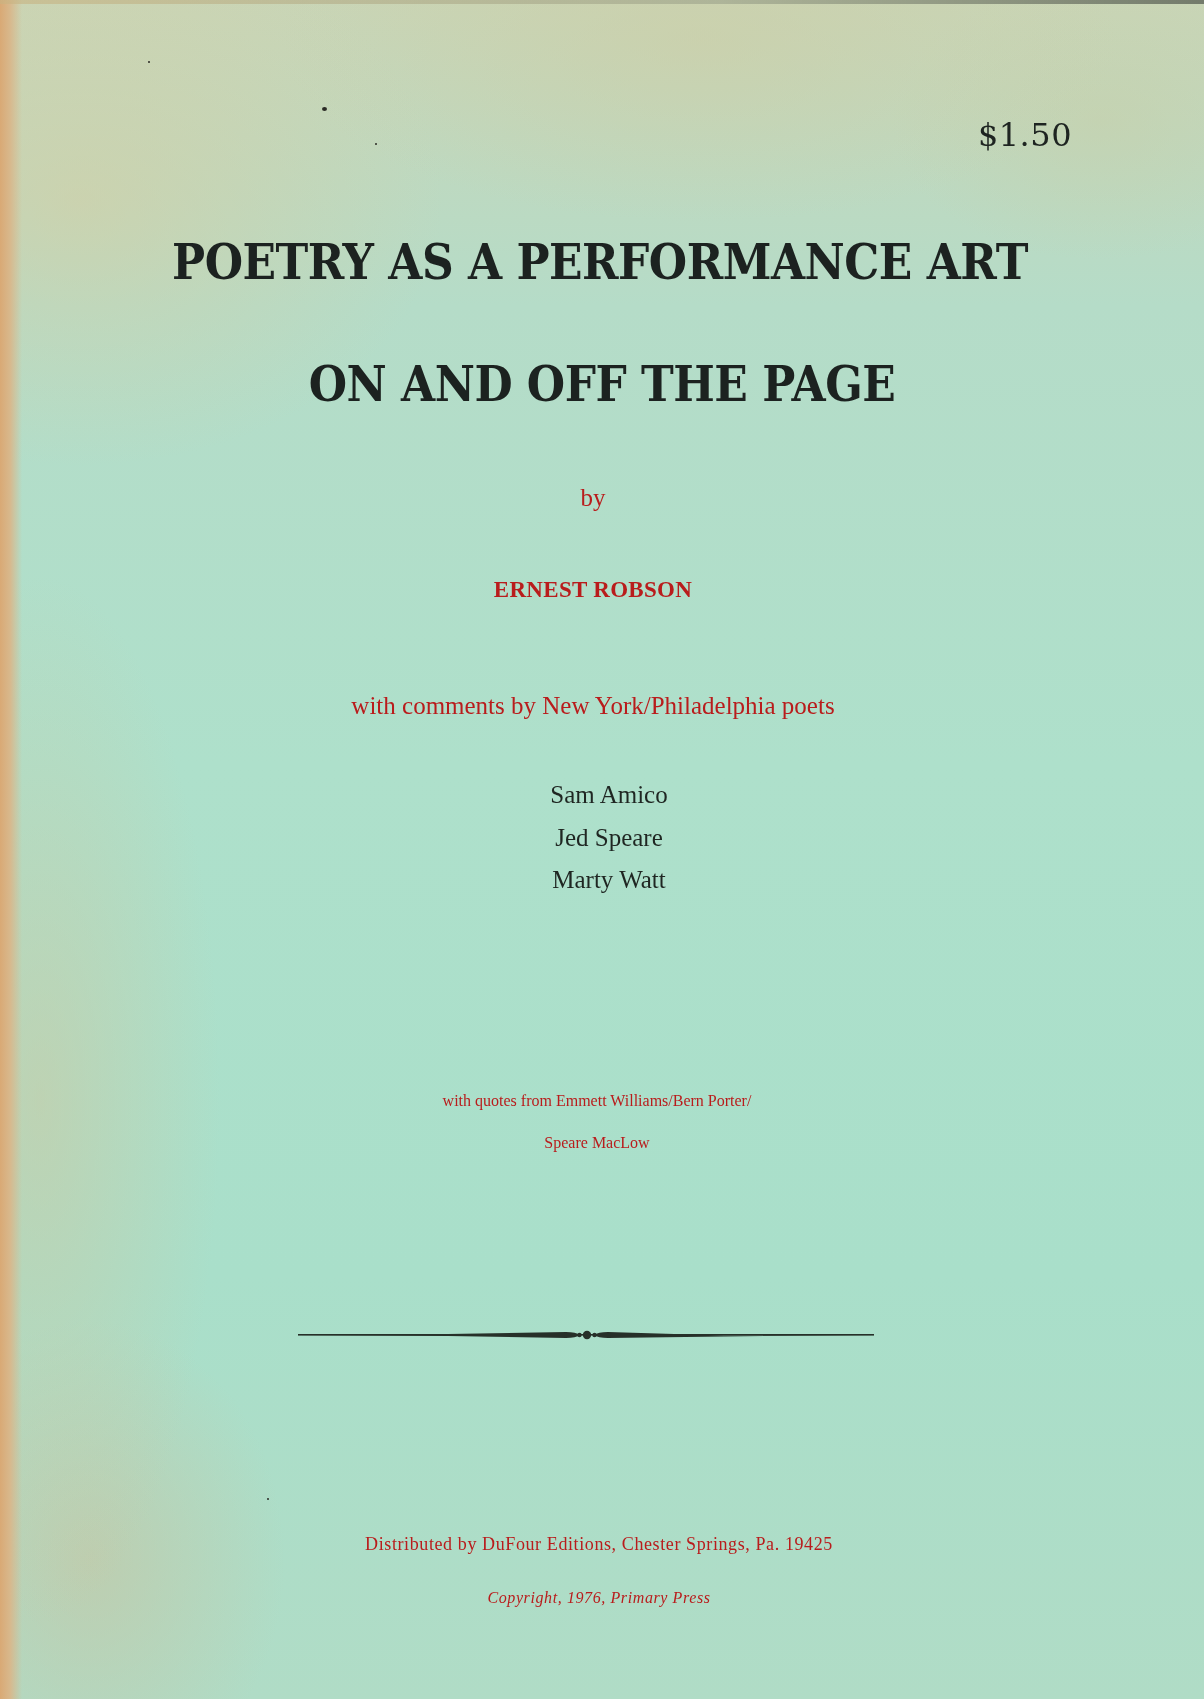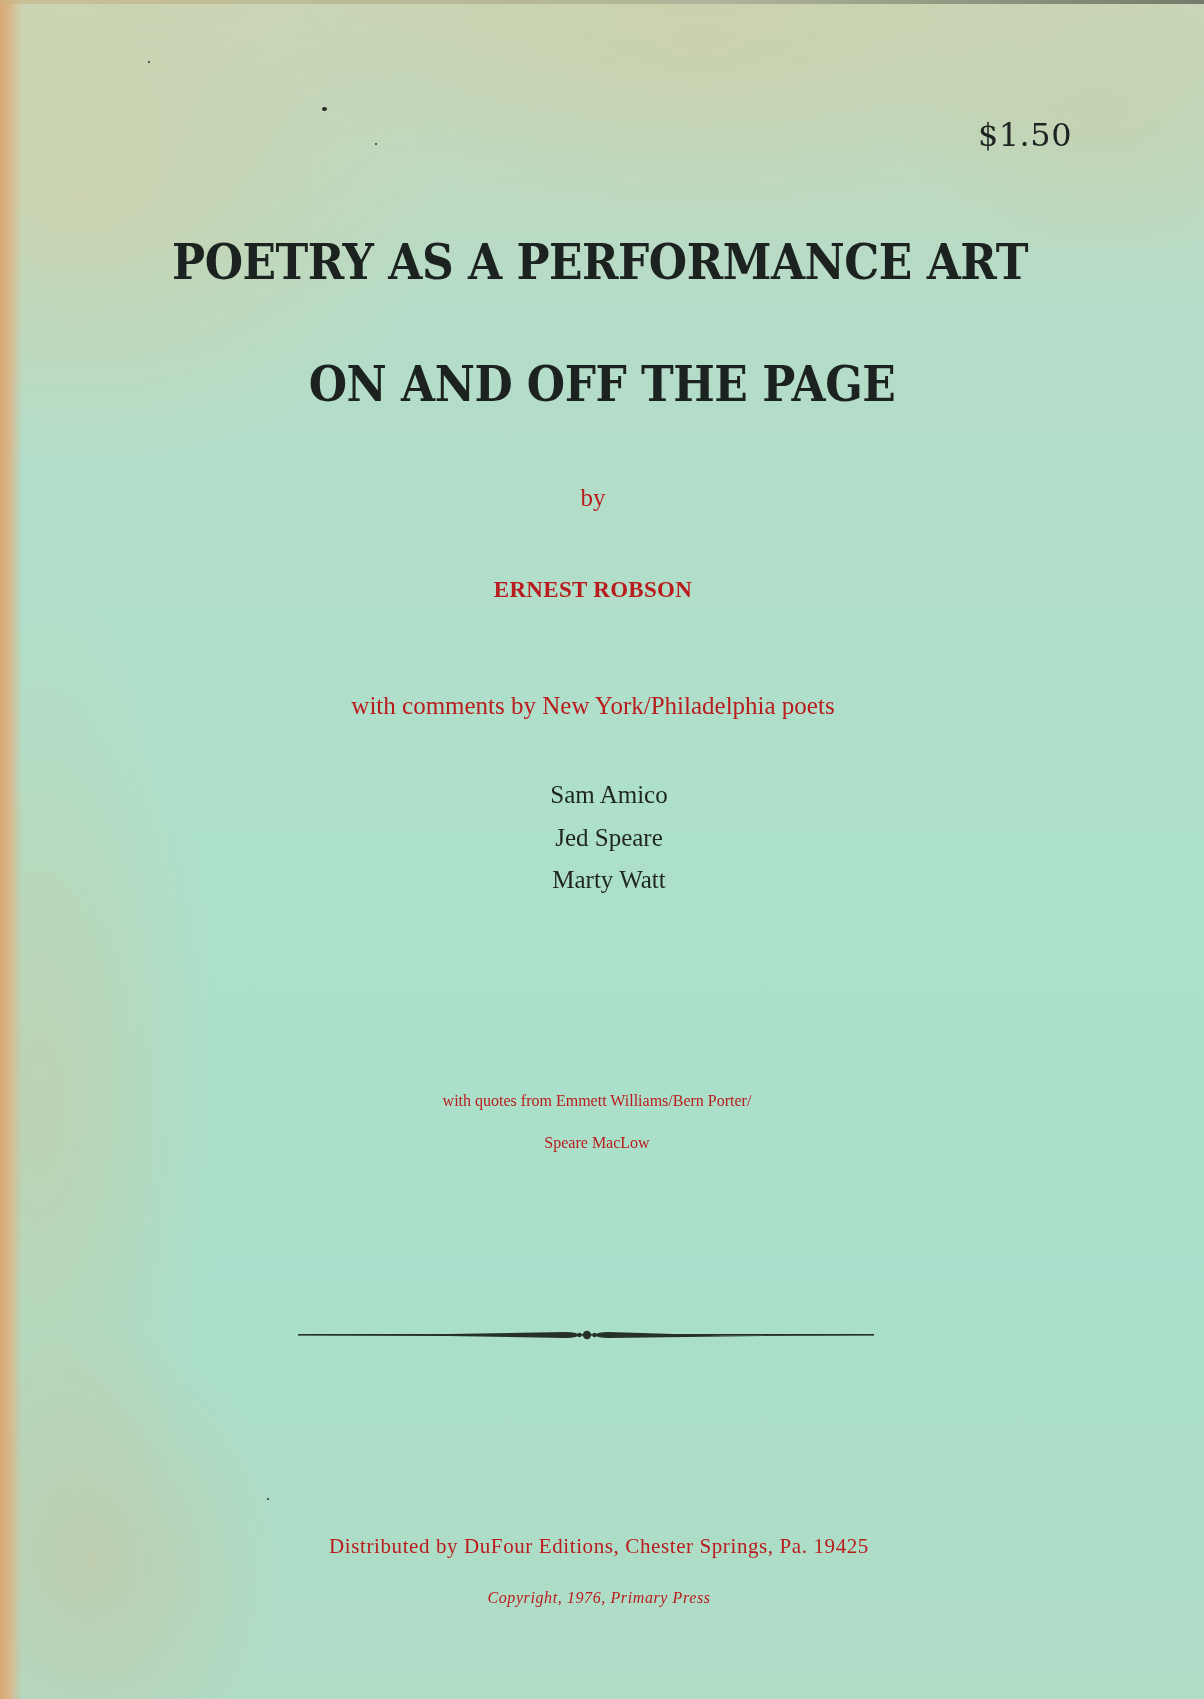--- a/index.html
+++ b/index.html
@@ -95,21 +95,21 @@
       line-height: 42px;
       left: 4px;
     }
     .ornament {
       position: absolute;
       top: 1320px;
       left: 298px;
       width: 576px;
       height: 30px;
     }
-    .distributed { top: 1534px; font-size: 21px; letter-spacing: 0.6px; left: 6px; }
+    .distributed { top: 1534px; font-size: 18px; letter-spacing: 0.6px; left: 6px; }
     .copyright { top: 1589px; font-size: 16px; letter-spacing: 0.6px; left: 6px; font-style: italic; }
     .speck {
       position: absolute;
       background: #2a2a25;
       border-radius: 50%;
     }
   </style>
 </head>
 <body>
 

